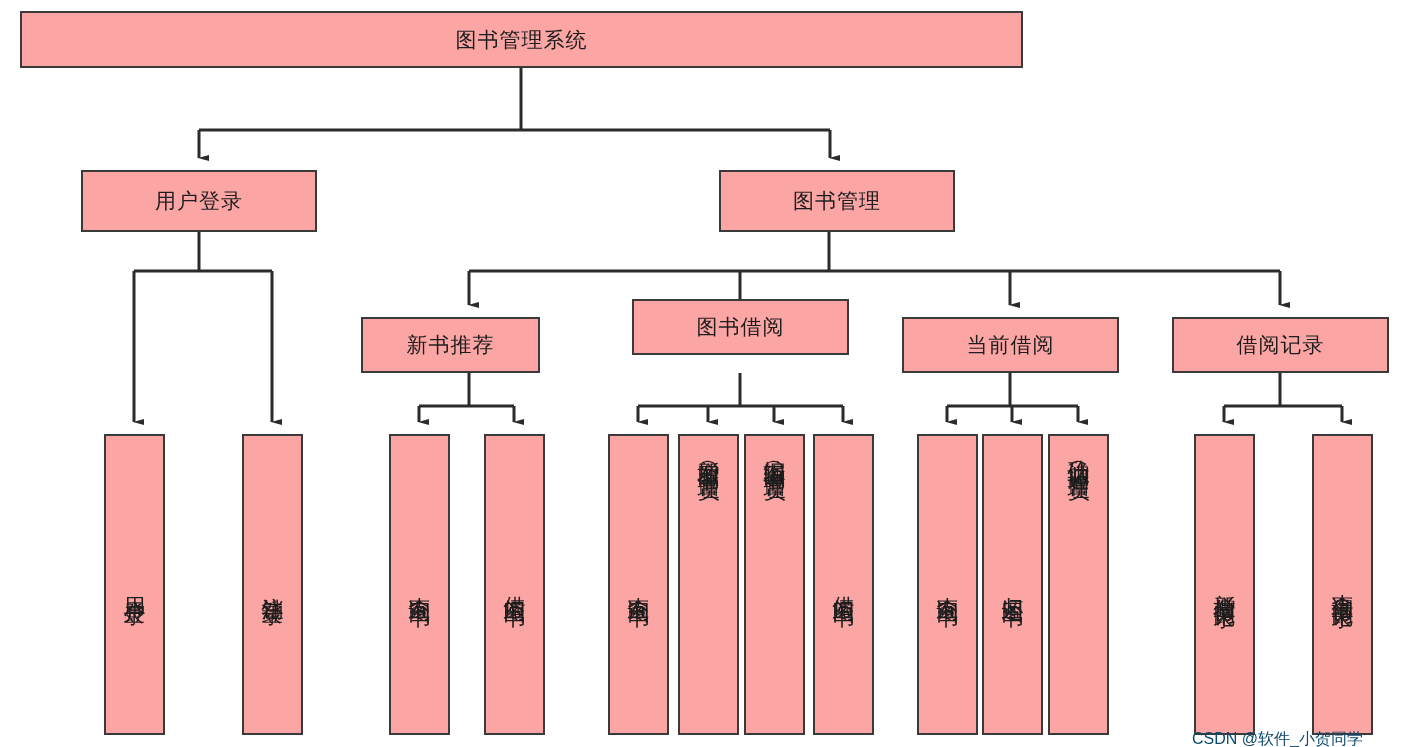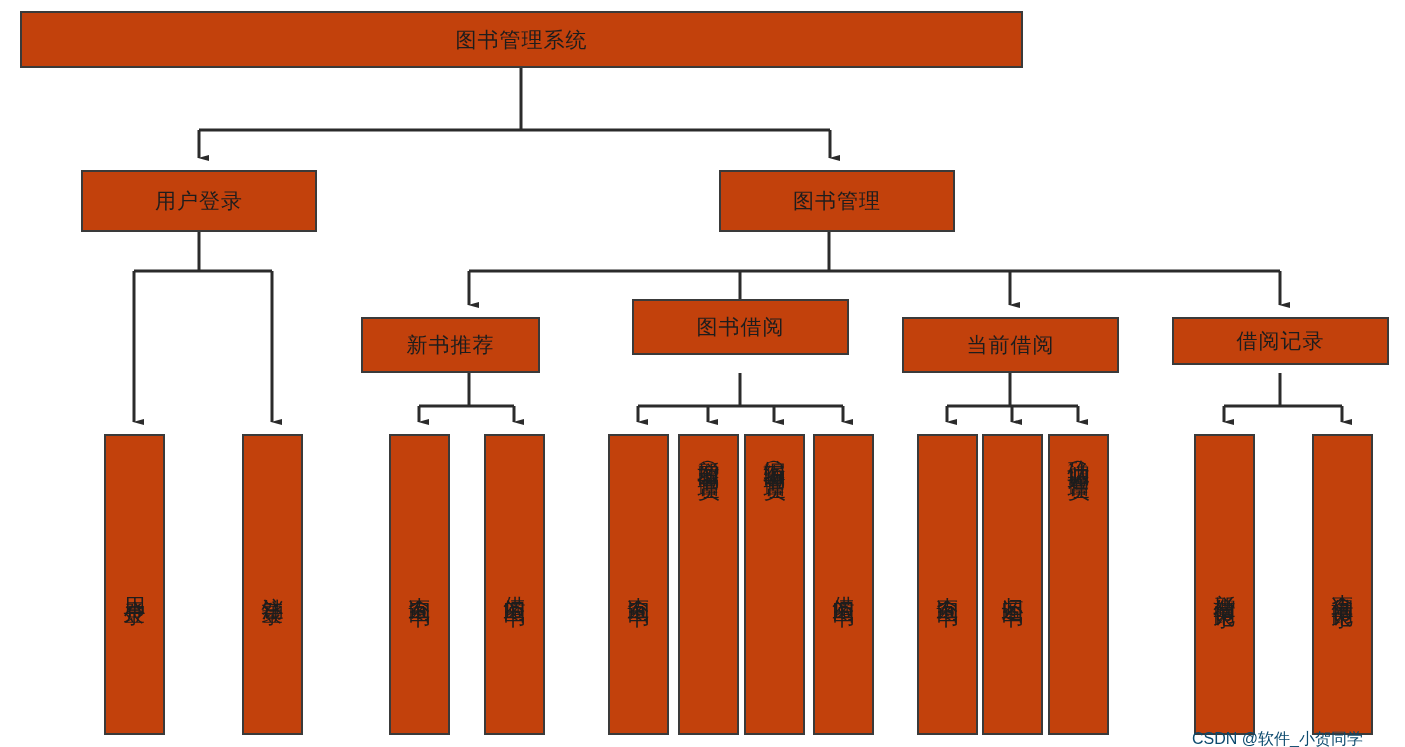--- a/index.html
+++ b/index.html
@@ -21,21 +21,21 @@
     position: absolute;
     left: 0;
     top: 0;
     width: 1405px;
     height: 747px;
     pointer-events: none;
   }
   .node {
     position: absolute;
     box-sizing: border-box;
-    background: #c2410c;
+    background: #fca5a5;
     border: 2px solid #3a3a3a;
     display: flex;
     align-items: center;
     justify-content: center;
     color: #1d1d1d;
     z-index: 2;
   }
   .node .lbl {
     display: block;
     text-align: center;
@@ -137,21 +137,21 @@
       </div>
       <div class="node horiz" style="left: 361px; top: 317px; width: 179px; height: 56px;">
         <span class="lbl">新书推荐</span>
       </div>
       <div class="node horiz" style="left: 632px; top: 299px; width: 217px; height: 56px;">
         <span class="lbl">图书借阅</span>
       </div>
       <div class="node horiz" style="left: 902px; top: 317px; width: 217px; height: 56px;">
         <span class="lbl">当前借阅</span>
       </div>
-      <div class="node horiz" style="left: 1172px; top: 317px; width: 217px; height: 48px;">
+      <div class="node horiz" style="left: 1172px; top: 317px; width: 217px; height: 56px;">
         <span class="lbl">借阅记录</span>
       </div>
       <div class="node vert mid" style="left: 104px; top: 434px; width: 61px; height: 301px;">
         <span class="lbl">用户登录</span>
       </div>
       <div class="node vert mid" style="left: 242px; top: 434px; width: 61px; height: 301px;">
         <span class="lbl">注销登录</span>
       </div>
       <div class="node vert mid" style="left: 389px; top: 434px; width: 61px; height: 301px;">
         <span class="lbl">查询图书</span>

